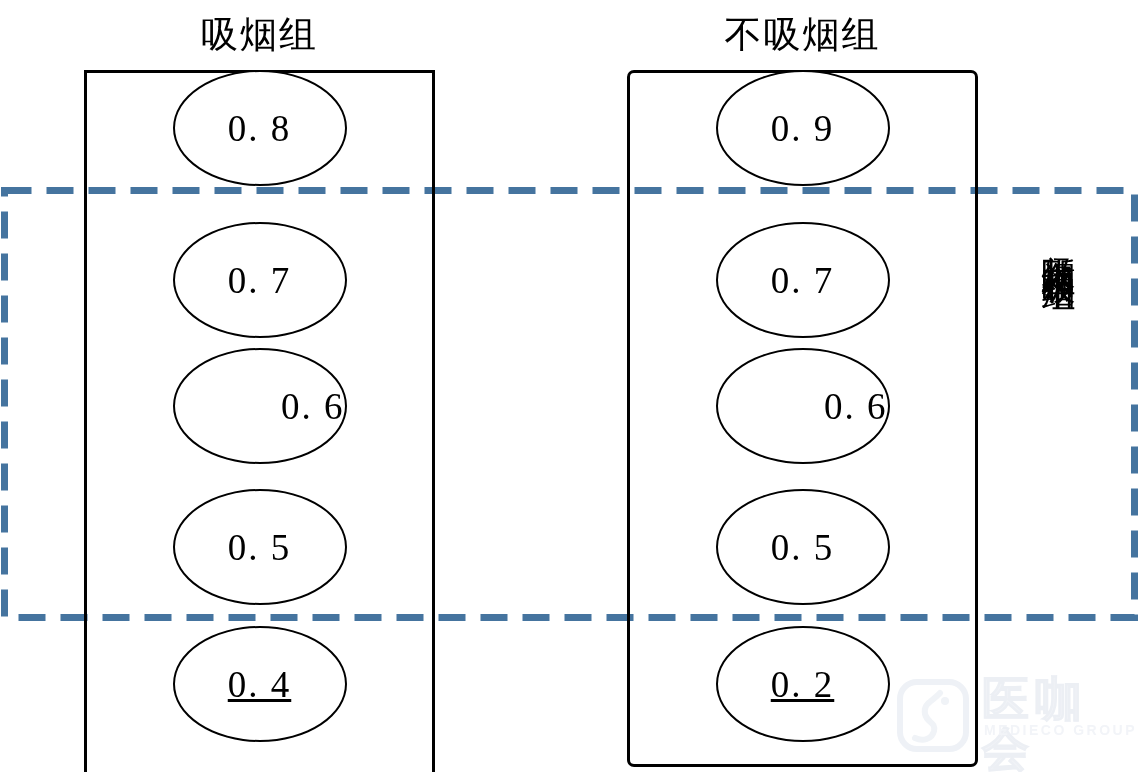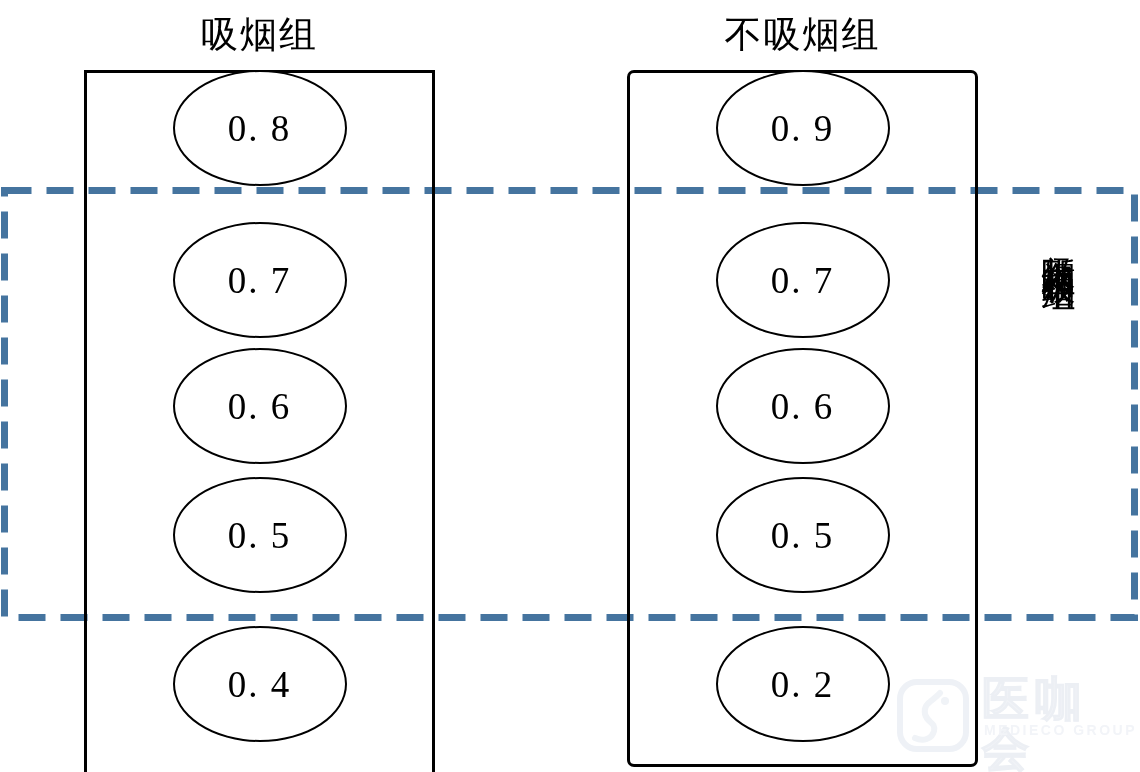--- a/index.html
+++ b/index.html
@@ -56,23 +56,23 @@
     align-items: center;
     justify-content: center;
   }
   .ellipse span {
     font-size: 37px;
     letter-spacing: 2px;
     white-space: pre;
   }
   .r1 { top: -3px;  }
   .r2 { top: 149px; }
-  .r3 { top: 275px; }
-  .r4 { top: 404px; }
-  .r5 { top: 553px; }
+  .r3 { top: 275px; justify-content: flex-end; }
+  .r4 { top: 416px; }
+  .r5 { top: 553px; text-decoration: underline; }
 
   
   .dashed-overlay {
     position: absolute;
     left: 0; top: 0;
     z-index: 1;
     pointer-events: none;
   }
 
   

